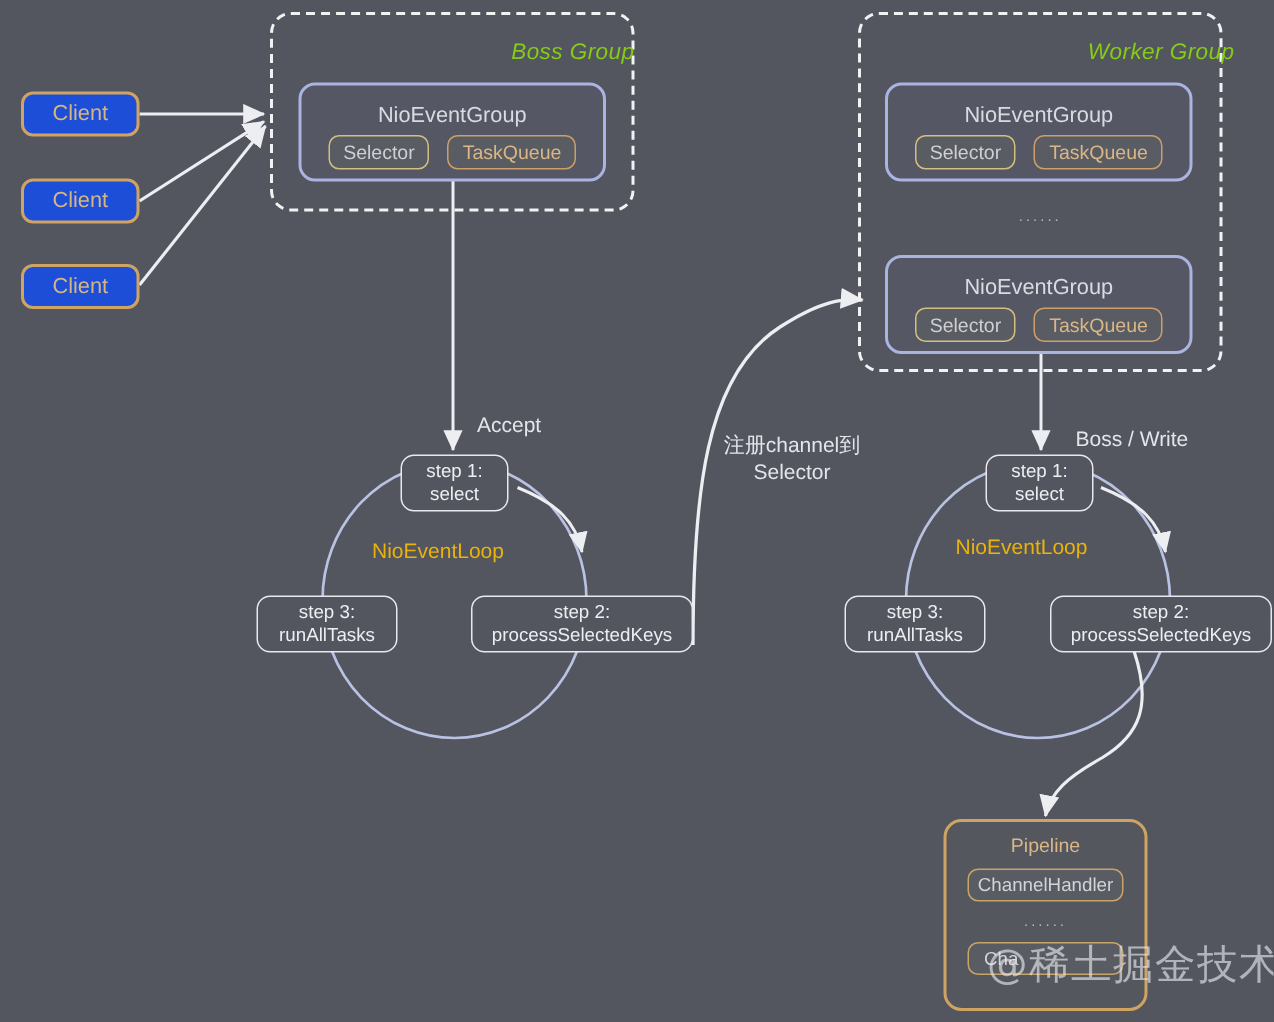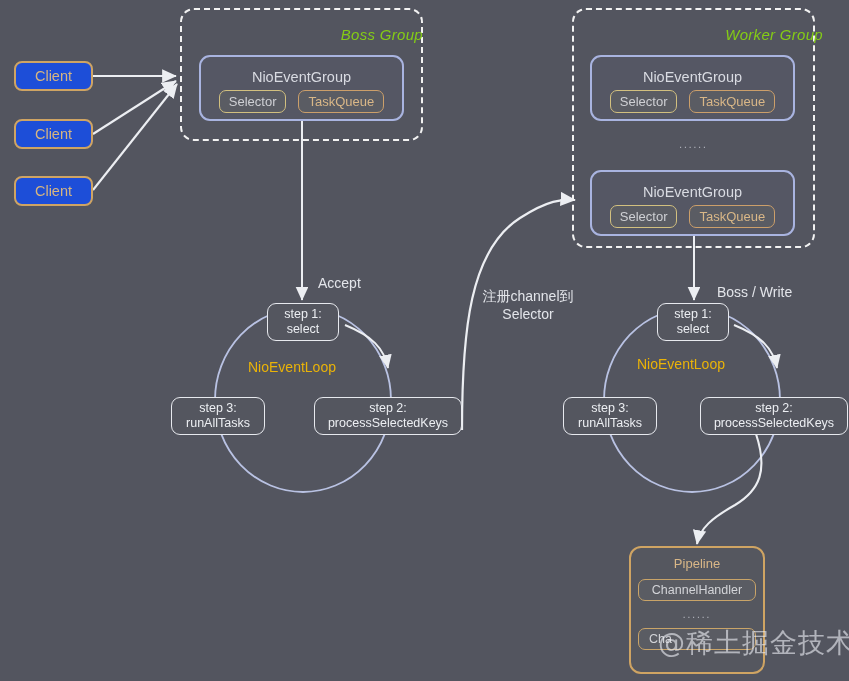--- a/index.html
+++ b/index.html
@@ -96,21 +96,21 @@
   }
   .pipeline-title{color:#d9b787;font-size:13px;margin-top:8px;}
   .handler{
     box-sizing:border-box;
     border:1.6px solid #c9a468;
     border-radius:7px;
     background:#5a5c63;
     color:#d3d4d8;
     font-size:12.5px;
     padding:3px 0;
-    width:118px;text-align:center;
+    width:104px;text-align:center;
     white-space:nowrap;overflow:hidden;
   }
   .watermark{
     position:absolute;
     color:rgba(236,238,243,.62);
     font-size:27px;
     letter-spacing:1px;
     white-space:nowrap;
     font-family:"DejaVu Sans",sans-serif;
   }

